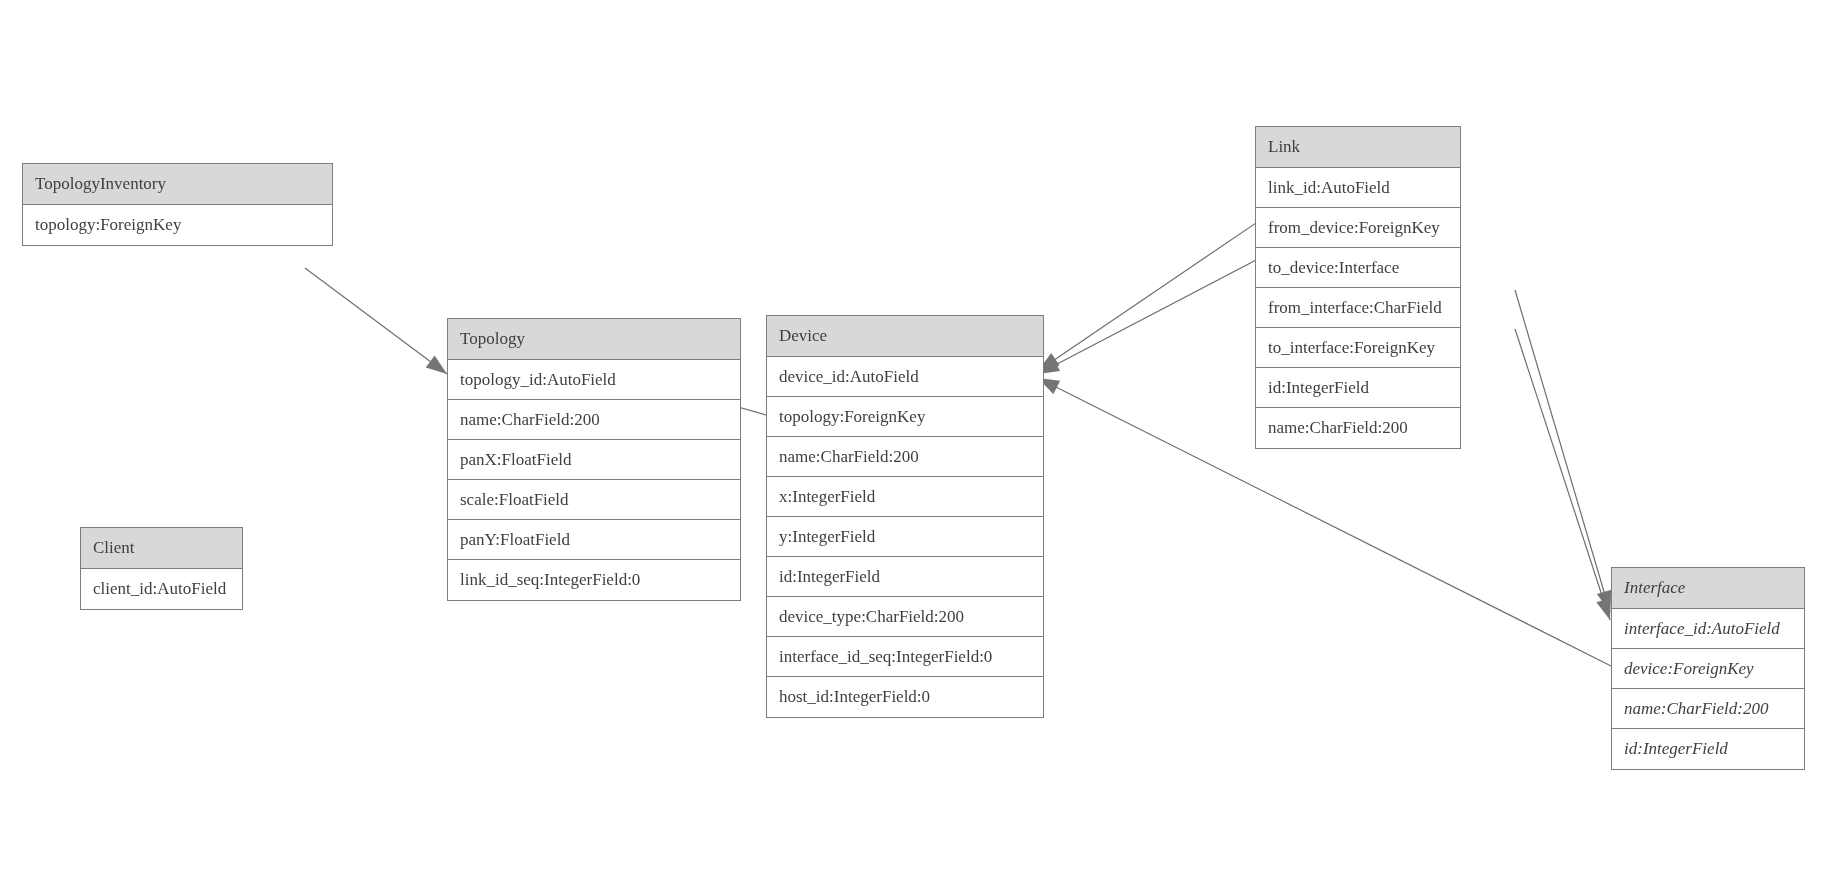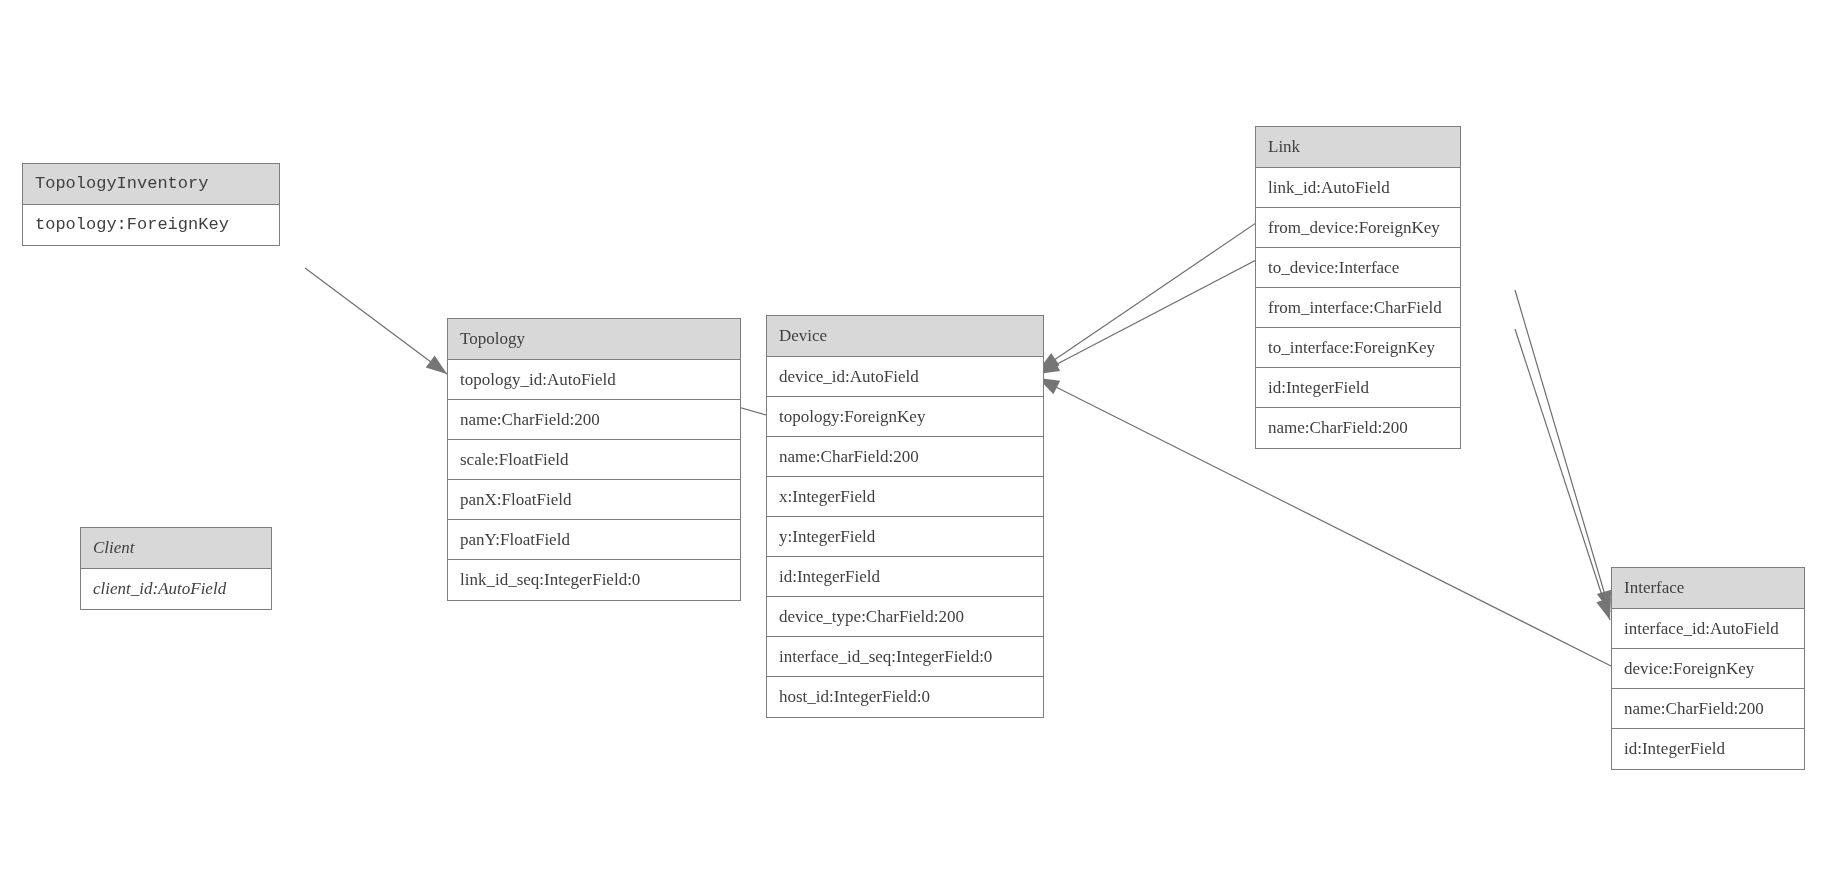--- a/index.html
+++ b/index.html
@@ -66,34 +66,34 @@
         <line x1="305" y1="268" x2="447" y2="374" stroke="#6e6e6e" stroke-width="1.2" marker-end="url(#arrowhead)"></line>
         <line x1="766" y1="415" x2="703" y2="397" stroke="#6e6e6e" stroke-width="1.2" marker-end="url(#arrowhead)"></line>
         <line x1="1281" y1="206" x2="1038" y2="371" stroke="#6e6e6e" stroke-width="1.2" marker-end="url(#arrowhead)"></line>
         <line x1="1281" y1="247" x2="1038" y2="374" stroke="#6e6e6e" stroke-width="1.2" marker-end="url(#arrowhead)"></line>
         <line x1="1611" y1="666" x2="1038" y2="378" stroke="#6e6e6e" stroke-width="1.2" marker-end="url(#arrowhead)"></line>
         <line x1="1515" y1="290" x2="1610" y2="612" stroke="#6e6e6e" stroke-width="1.2" marker-end="url(#arrowhead)"></line>
         <line x1="1515" y1="329" x2="1610" y2="620" stroke="#6e6e6e" stroke-width="1.2" marker-end="url(#arrowhead)"></line>
       </g>
   </svg>
   <div id="entities">
-      <div class="entity" style="left: 22px; top: 163px; width: 258px; font-family: Liberation Mono, monospace;">
+      <div class="entity" style="left: 22px; top: 163px; width: 311px;">
         <div class="entity-header">TopologyInventory</div>
         <div class="entity-field">topology:ForeignKey</div>
       </div>
       <div class="entity" style="left: 447px; top: 318px; width: 294px;">
         <div class="entity-header">Topology</div>
         <div class="entity-field">topology_id:AutoField</div>
         <div class="entity-field">name:CharField:200</div>
+        <div class="entity-field">panX:FloatField</div>
         <div class="entity-field">scale:FloatField</div>
-        <div class="entity-field">panX:FloatField</div>
         <div class="entity-field">panY:FloatField</div>
         <div class="entity-field">link_id_seq:IntegerField:0</div>
       </div>
-      <div class="entity" style="left: 80px; top: 527px; width: 192px; font-style: italic;">
+      <div class="entity" style="left: 80px; top: 527px; width: 163px;">
         <div class="entity-header">Client</div>
         <div class="entity-field">client_id:AutoField</div>
       </div>
       <div class="entity" style="left: 766px; top: 315px; width: 278px;">
         <div class="entity-header">Device</div>
         <div class="entity-field">device_id:AutoField</div>
         <div class="entity-field">topology:ForeignKey</div>
         <div class="entity-field">name:CharField:200</div>
         <div class="entity-field">x:IntegerField</div>
         <div class="entity-field">y:IntegerField</div>
@@ -105,21 +105,21 @@
       <div class="entity" style="left: 1255px; top: 102px; width: 206px; margin-top: 24px;">
         <div class="entity-header">Link</div>
         <div class="entity-field">link_id:AutoField</div>
         <div class="entity-field">from_device:ForeignKey</div>
         <div class="entity-field">to_device:Interface</div>
         <div class="entity-field">from_interface:CharField</div>
         <div class="entity-field">to_interface:ForeignKey</div>
         <div class="entity-field">id:IntegerField</div>
         <div class="entity-field">name:CharField:200</div>
       </div>
-      <div class="entity" style="left: 1611px; top: 567px; width: 194px;">
+      <div class="entity" style="left: 1611px; top: 567px; width: 194px; font-style: italic;">
         <div class="entity-header">Interface</div>
         <div class="entity-field">interface_id:AutoField</div>
         <div class="entity-field">device:ForeignKey</div>
         <div class="entity-field">name:CharField:200</div>
         <div class="entity-field">id:IntegerField</div>
       </div>
     </div>
 </div>
 
 </body></html>

